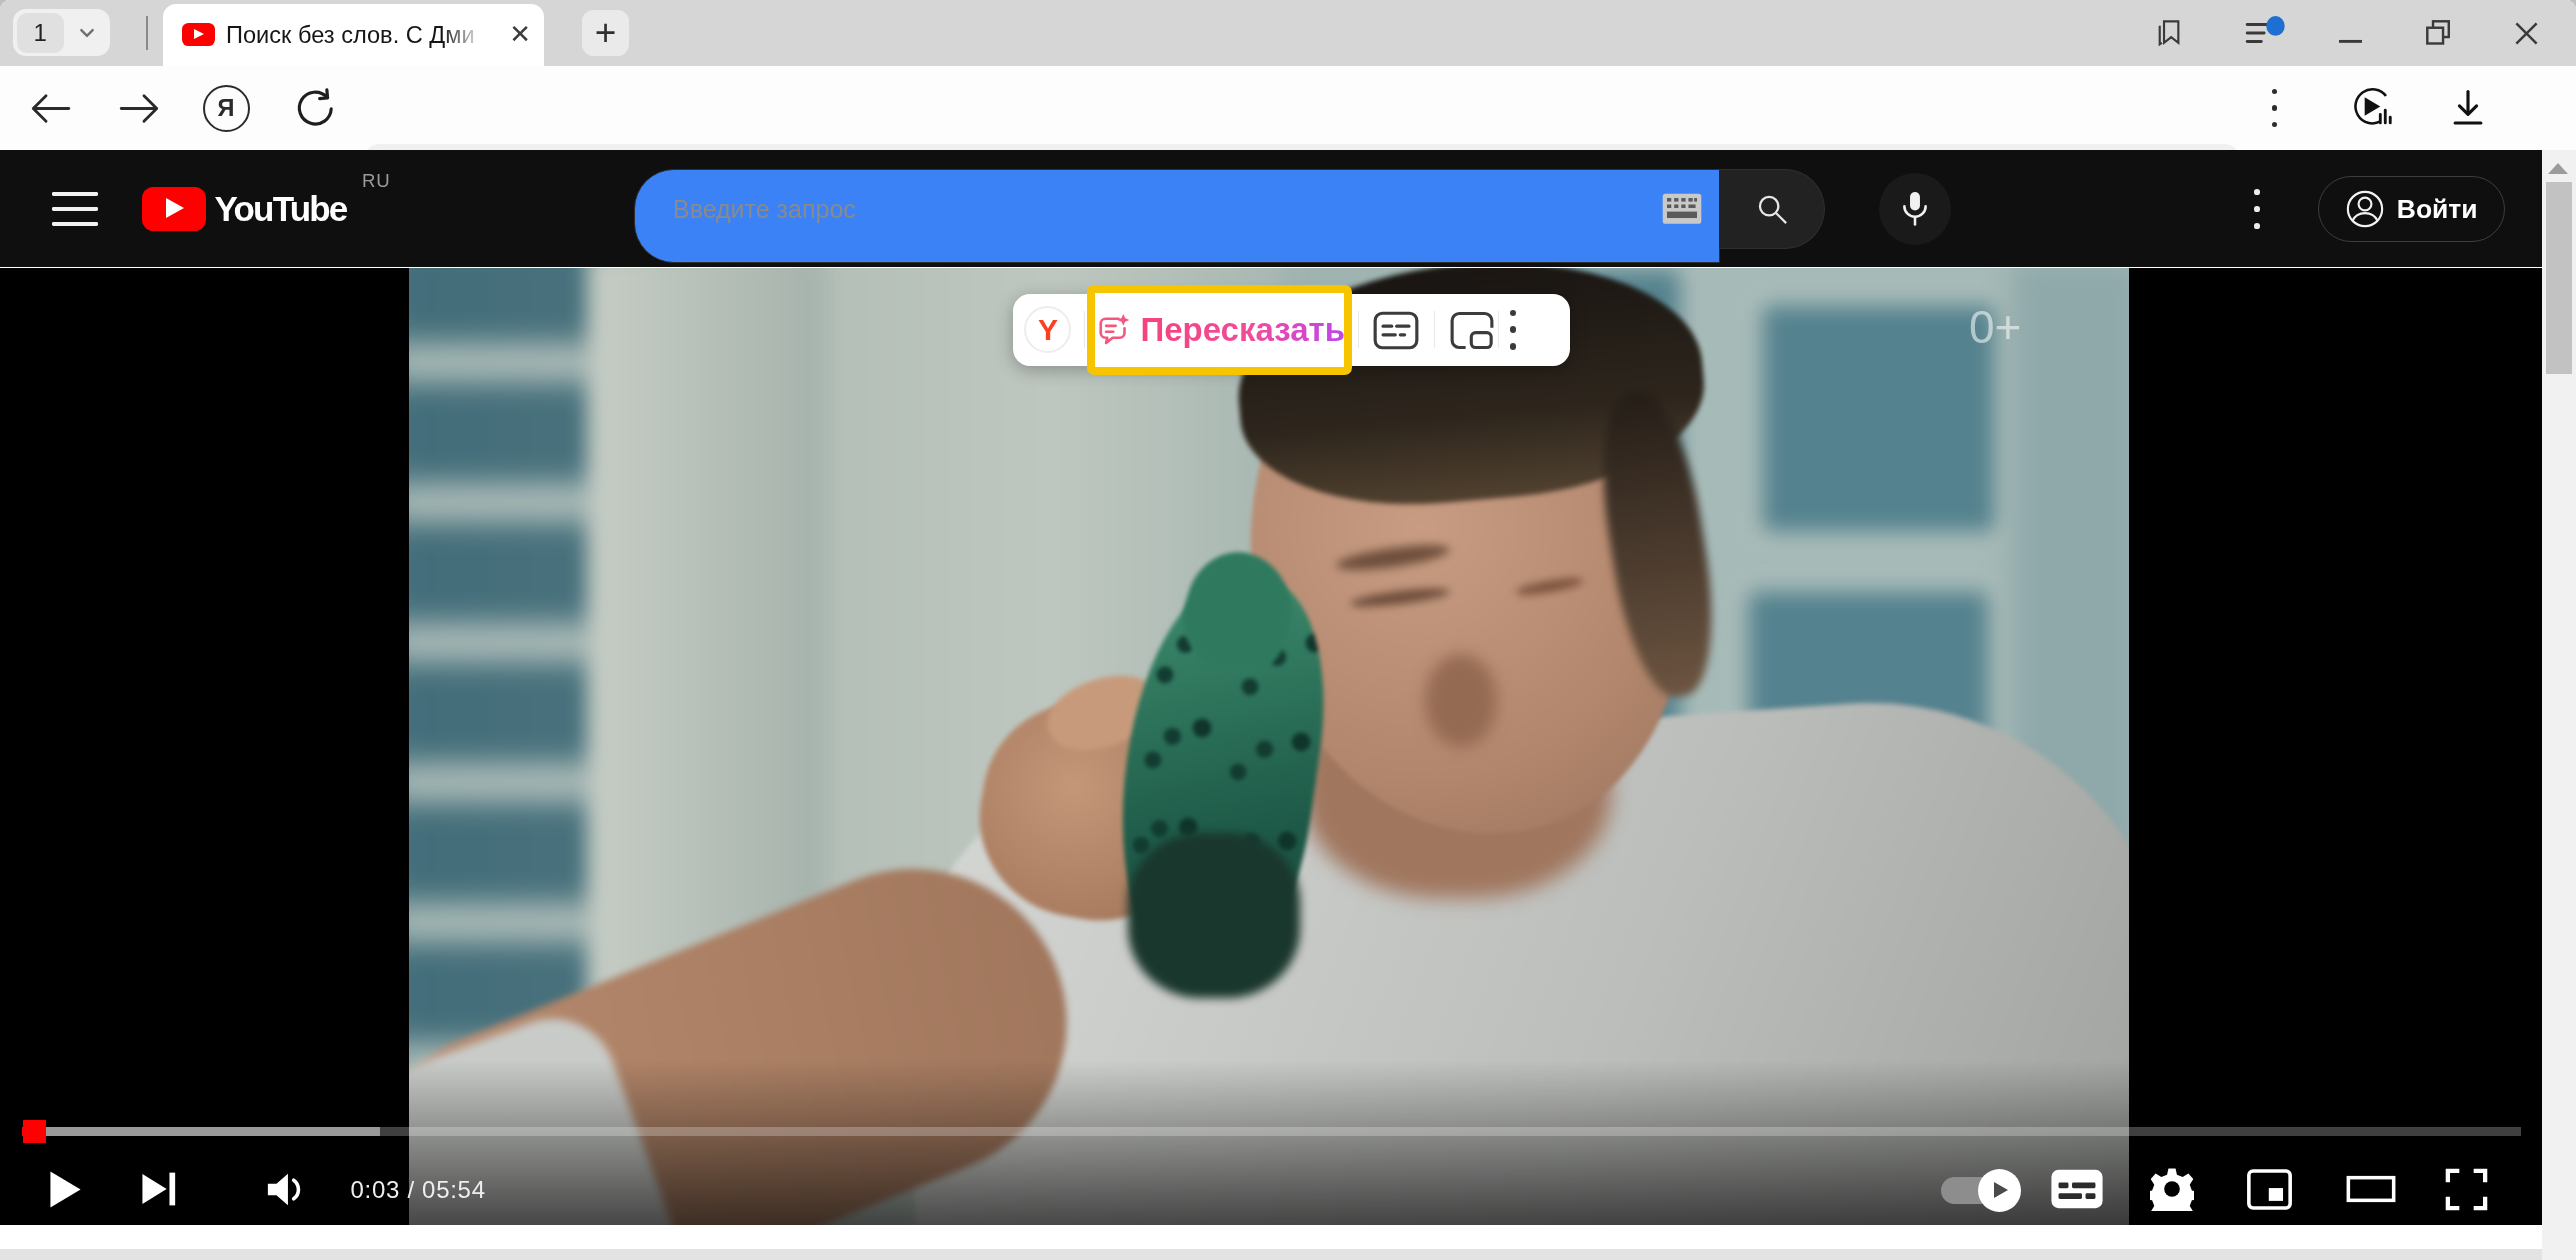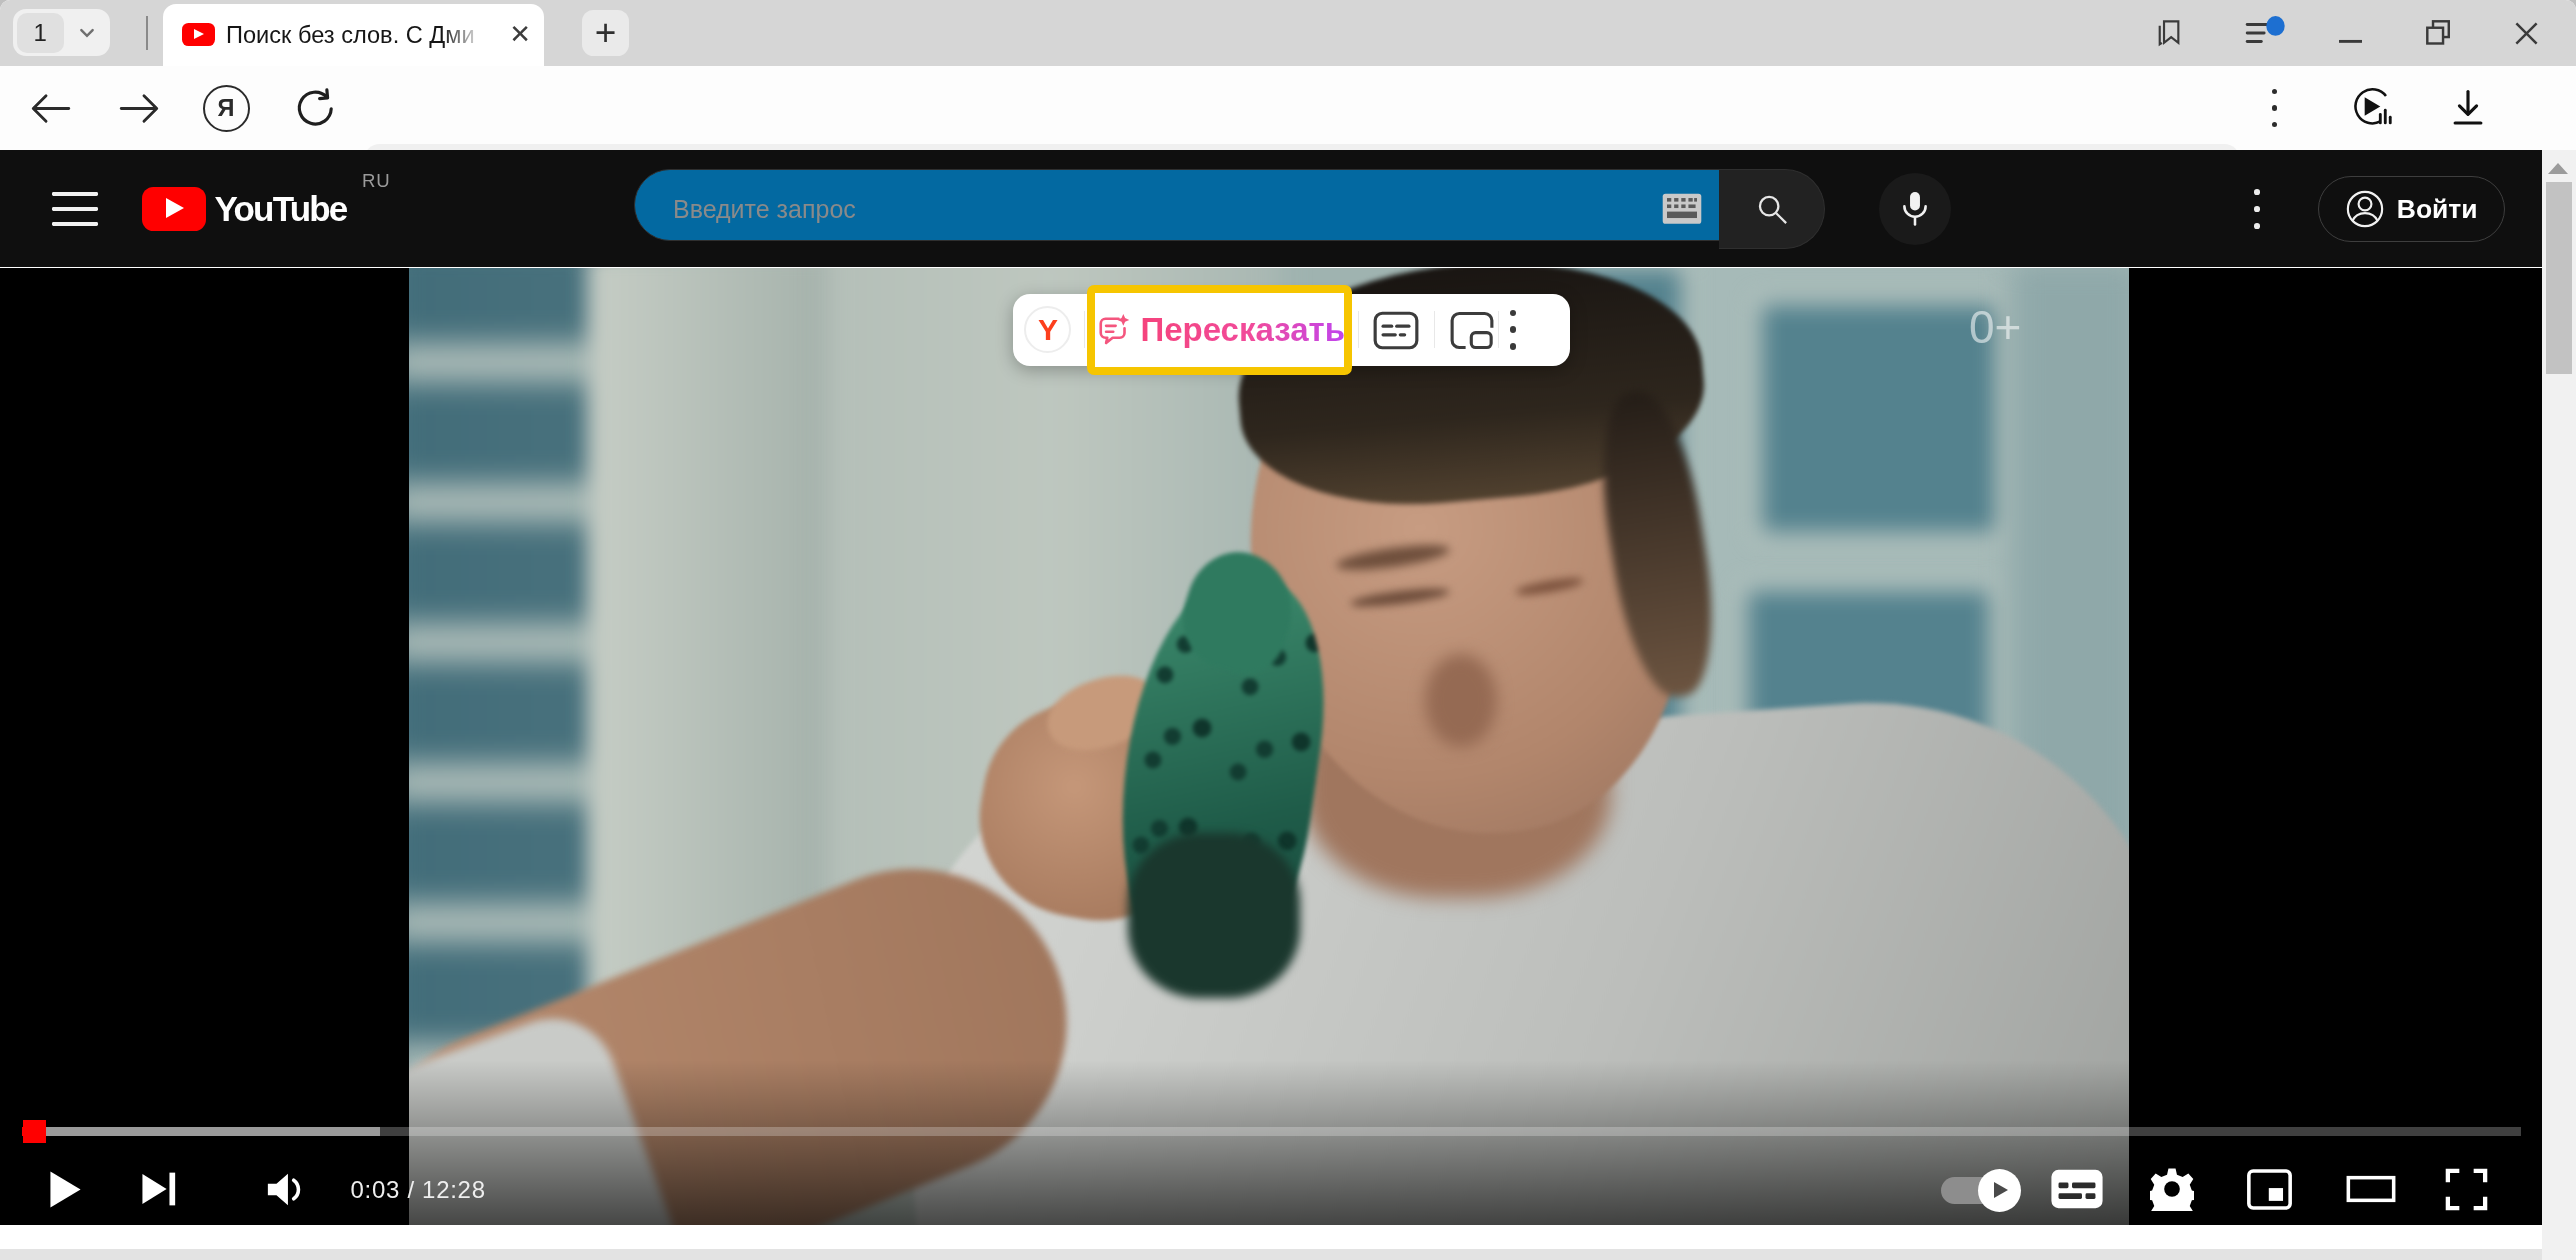--- a/index.html
+++ b/index.html
@@ -34,21 +34,21 @@
 
   
   .ytheader{position:absolute;left:0;top:150px;width:2542px;height:117px;background:#0f0f0f;}
   .burger{position:absolute;left:52px;top:42px;width:46px;height:34px;display:flex;flex-direction:column;justify-content:space-between;}
   .burger i{height:3.6px;background:#f1f1f1;border-radius:1.4px;}
   .ytlogo{position:absolute;left:142px;top:34px;height:49px;display:flex;align-items:center;}
   .yticon{width:64px;height:44px;background:#f00;border-radius:11.4px;position:relative;}
   .yticon i{position:absolute;left:24px;top:11.4px;width:0;height:0;border-left:18.6px solid #fff;border-top:10.7px solid transparent;border-bottom:10.7px solid transparent;}
   .ytword{margin-left:8.6px;font-size:35px;font-weight:700;letter-spacing:-1.8px;color:#fff;}
   .ytregion{position:absolute;left:362px;top:20px;font-size:18.6px;color:#9b9b9b;letter-spacing:0.7px;}
-  .searchbox{position:absolute;left:634px;top:18.6px;width:1086px;height:72px;background:#0369a1;border:1.4px solid #2f2f2f;border-radius:40px 0 0 40px;box-sizing:border-box;}
+  .searchbox{position:absolute;left:634px;top:18.6px;width:1086px;height:94px;background:#3b82f6;border:1.4px solid #2f2f2f;border-radius:40px 0 0 40px;box-sizing:border-box;}
   .searchbox input{position:absolute;left:36px;top:0;width:952px;height:77px;background:transparent;border:none;outline:none;font-size:25px;color:#eee;font-family:inherit;}
   .searchbox input::placeholder{color:#8a8a8a;}
   .kbd{position:absolute;right:17px;top:23px;}
   .searchbtn{position:absolute;left:1719px;top:18.6px;width:106px;height:80px;background:#222;border:1.4px solid #2f2f2f;border-left:none;border-radius:0 40px 40px 0;box-sizing:border-box;display:flex;align-items:center;justify-content:center;}
   .micbtn{position:absolute;left:1879px;top:23px;width:72px;height:72px;border-radius:50%;background:#1a1a1a;display:flex;align-items:center;justify-content:center;}
   .ytdots{position:absolute;left:2254px;top:39px;height:40px;display:flex;flex-direction:column;justify-content:space-between;}
   .ytdots i{width:5.7px;height:5.7px;border-radius:50%;background:#ececec;}
   .signin{position:absolute;left:2318px;top:26px;width:187px;height:66px;border:1.4px solid #3e3e3e;border-radius:34px;box-sizing:border-box;display:flex;align-items:center;justify-content:center;gap:11.4px;}
   .signin span{font-size:26.5px;font-weight:700;color:#fff;}
 
@@ -396,21 +396,21 @@
             <path d="M2 4 L36 25 L2 46 z" fill="#fff"></path>
             <rect x="40" y="2" width="8" height="46" fill="#fff"></rect>
           </svg>
       </div>
       <div style="width:86px;padding-left:31.5px;">
         <svg width="43" height="39" viewBox="0 0 60 54" fill="none">
           <path d="M4 19 h12 l16 -14 v44 l-16 -14 h-12 z" fill="#fff"></path>
           <path d="M40 14 a16 16 0 0 1 0 26" stroke="#fff" stroke-width="5" stroke-linecap="round"></path>
         </svg>
       </div>
-      <div class="time">0:03 / 12:28</div>
+      <div class="time">0:03 / 05:54</div>
     </div>
 
     <div class="pctl" style="left:1941px;top:886px;height:72px;">
       <div style="width:109px;">
         <div class="atoggle">
             <div class="knob">
               <i></i>
             </div>
           </div>
       </div>

